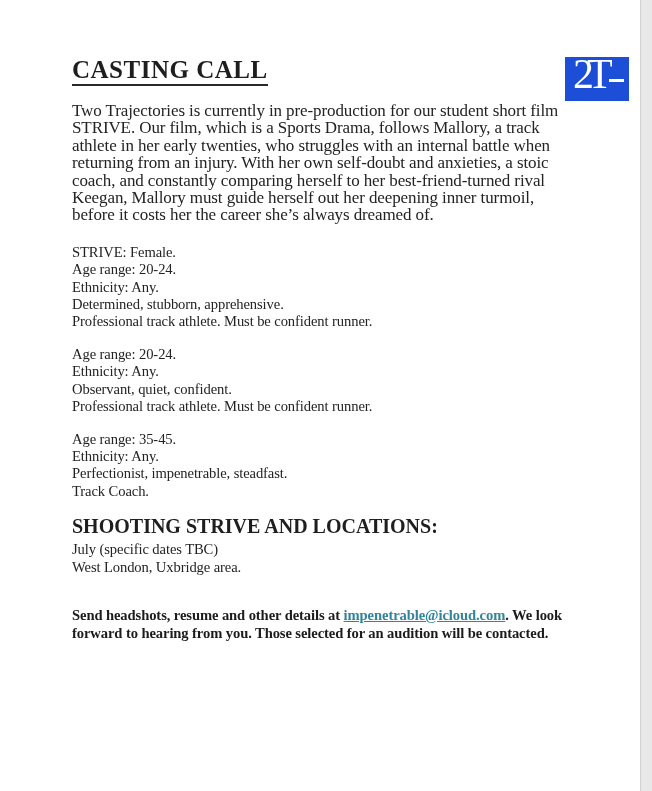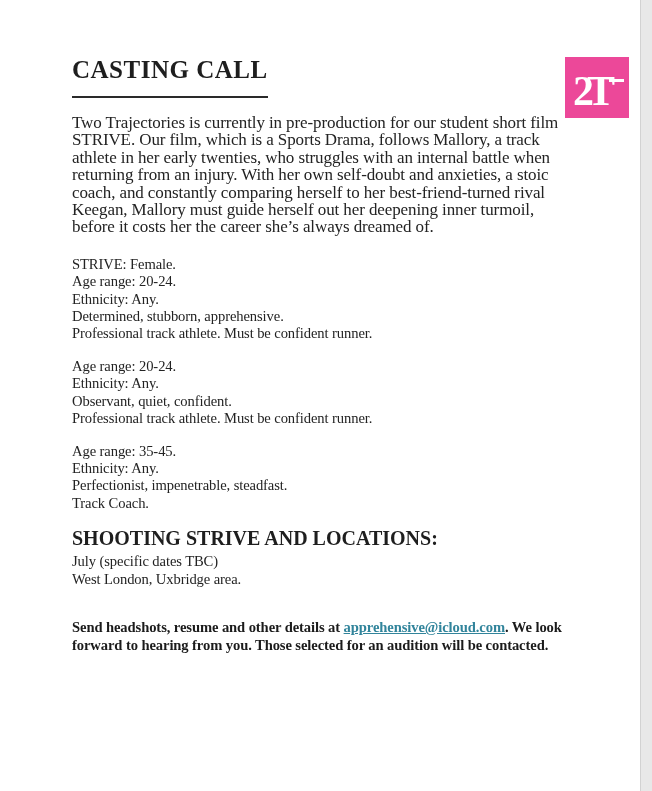--- a/index.html
+++ b/index.html
@@ -16,23 +16,22 @@
   .edge-right {
     position: absolute;
     top: 0; right: 0;
     width: 12px; height: 100%;
     background: #e8e8e8;
     border-left: 1px solid #d2d2d2;
   }
   .logo {
     position: absolute;
     left: 565px; top: 57px;
-    width: 64px; height: 61px;
-    background: #ec4899;
-    font-weight: bold;
+    width: 64px; height: 44px;
+    background: #1d4ed8;
   }
   .logo-text {
     position: absolute;
     left: 8px; bottom: 6px;
     color: #ffffff;
     font-size: 42px;
     line-height: 1;
     letter-spacing: -7px;
     font-family: "Liberation Serif", "DejaVu Serif", serif;
   }
@@ -47,21 +46,21 @@
     left: 72px; top: 56px;
     width: 500px;
   }
   .doc-title {
     display: inline-block;
     font-size: 25px;
     font-weight: 700;
     letter-spacing: 0.5px;
     color: #1e1e1e;
     border-bottom: 2px solid #2a2a2a;
-    padding-bottom: 12px;
+    padding-bottom: 0;
     margin-bottom: 16px;
   }
   .intro {
     font-size: 17px;
     line-height: 17.4px;
     letter-spacing: -0.1px;
     margin-bottom: 20px;
   }
   .role { margin-bottom: 15px; }
   .role div, .shooting-line {
@@ -127,16 +126,16 @@
       <div>Age range: 35-45.</div>
       <div>Ethnicity: Any.</div>
       <div>Perfectionist, impenetrable, steadfast.</div>
       <div>Track Coach.</div>
     </div>
 
     <div class="shooting-heading">SHOOTING STRIVE AND LOCATIONS:</div>
     <div class="shooting-line">July (specific dates TBC)</div>
     <div class="shooting-line">West London, Uxbridge area.</div>
 
-    <p class="contact"><span>Send headshots, resume and other details at </span><a href="#">apprehensive@icloud.com</a><span>. We look forward to hearing from you. Those selected for an audition will be contacted.</span></p>
+    <p class="contact"><span>Send headshots, resume and other details at </span><a href="#">impenetrable@icloud.com</a><span>. We look forward to hearing from you. Those selected for an audition will be contacted.</span></p>
 
   </div>
 </div>
 
 </body></html>

